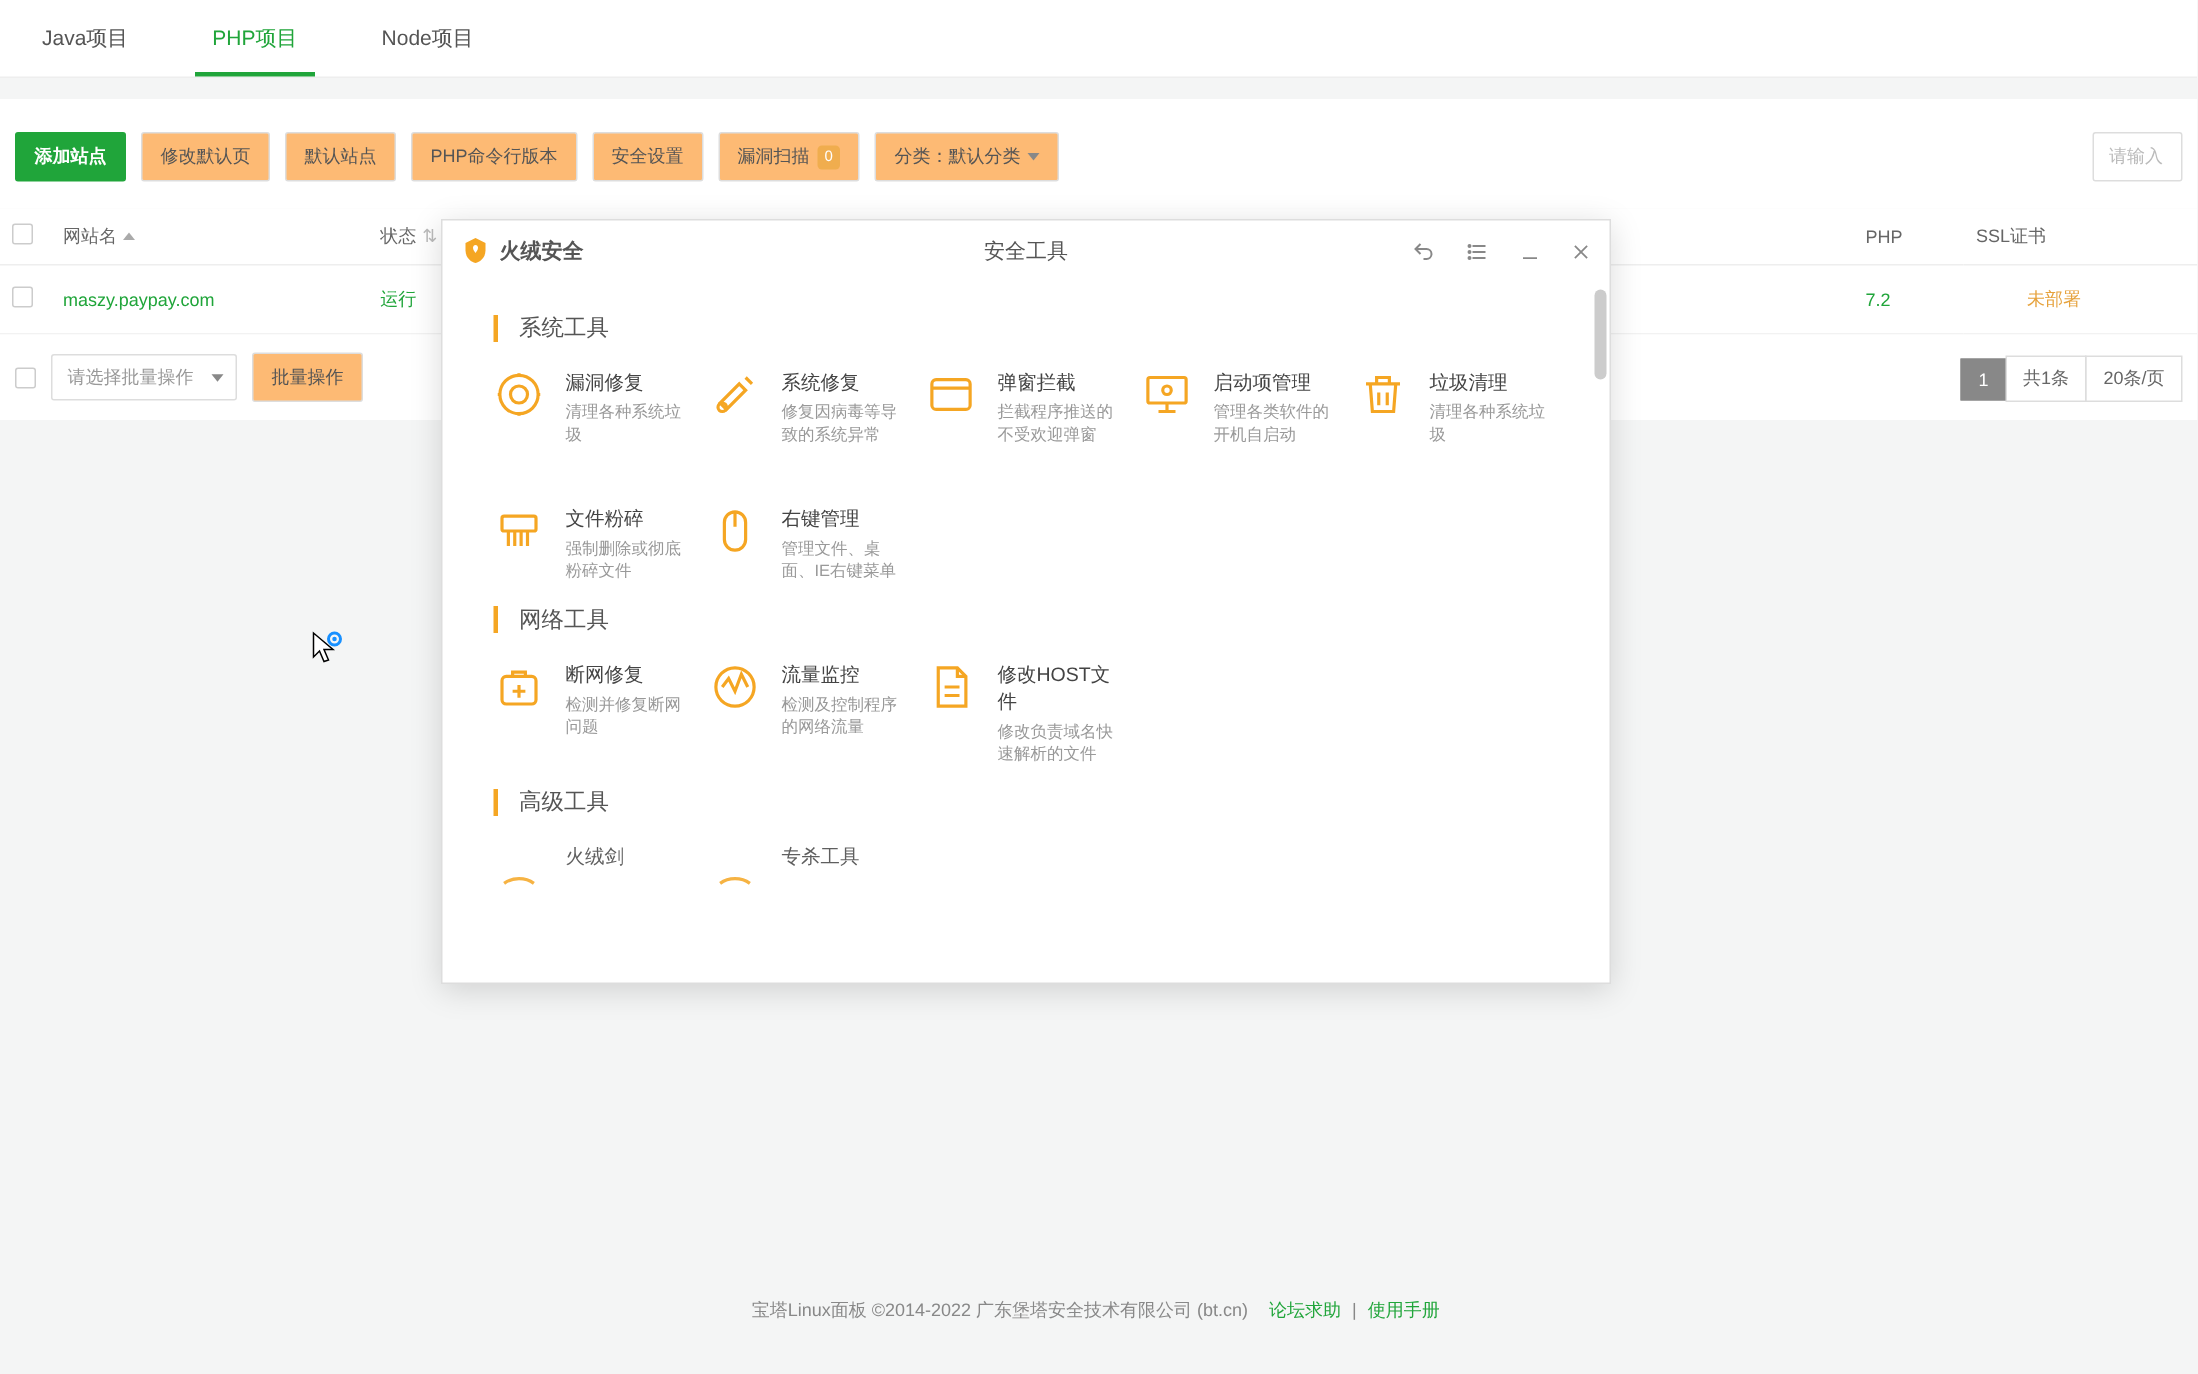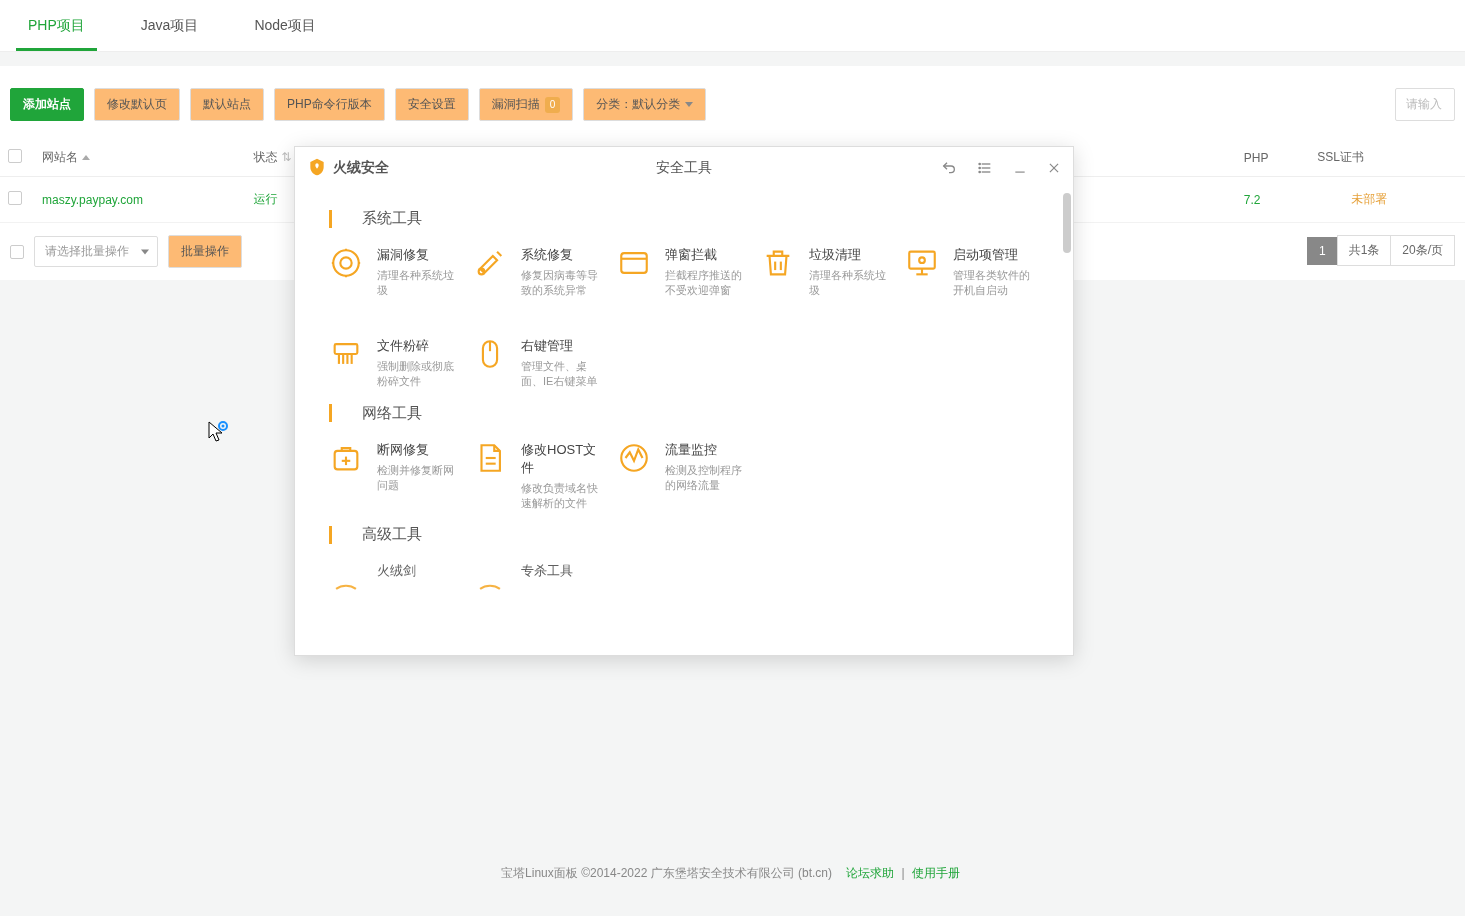--- a/index.html
+++ b/index.html
@@ -128,21 +128,21 @@
     border-radius: 2px;
     display: inline-block;
   }
   .link-green { color: #20a53a; }
   .text-warn { color: #e6a23c; margin-left: 34px; }
 
   
   .below-row {
     display:flex;
     justify-content: space-between;
-    align-items:flex-start;
+    align-items:flex-end;
     padding: 12px 10px;
     background:#fff;
   }
   .below-left { display:flex; align-items:center; gap:10px; }
   .sel {
     border:1px solid #ddd;
     padding:6px 28px 6px 10px;
     color:#999;
     font-size:12px;
     position:relative;
@@ -198,21 +198,21 @@
     flex:1;
     overflow:hidden;
     padding:6px 34px 0 34px;
     position:relative;
   }
   .vscrollbar {
     position:absolute; right:2px; top:4px; width:8px; height:60px;
     background:#ccc; border-radius:4px;
   }
   .section-head {
-    display:flex; align-items:center; gap:30px;
+    display:flex; align-items:center; gap:14px;
     font-size:15px; color:#555; margin:14px 0 18px 0;
   }
   .section-head .bar { width:3px; height:18px; background:#f5a623; }
   .tool-grid {
     display:grid;
     grid-template-columns: repeat(5, 1fr);
     column-gap:10px;
     row-gap:38px;
     margin-bottom:8px;
   }
@@ -234,22 +234,22 @@
     position:absolute; left:205px; top:420px;
     pointer-events:none;
   }
   .cursor svg { width:24px; height:24px; }
 
 </style>
 </head>
 <body>
 
 <div class="tabs">
+  <div class="tab">Java项目</div>
   <div class="tab active">PHP项目</div>
-  <div class="tab">Java项目</div>
   <div class="tab">Node项目</div>
 </div>
 
 <div class="toolbar">
   <button class="btn primary">添加站点</button>
   <button class="btn">修改默认页</button>
   <button class="btn">默认站点</button>
   <button class="btn">PHP命令行版本</button>
   <button class="btn">安全设置</button>
   <button class="btn">
@@ -402,39 +402,39 @@
               <rect x="3" y="5" width="18" height="14" rx="2"></rect>
               <line x1="3" y1="9" x2="21" y2="9"></line>
             </svg></span>
         <div class="txt">
             <div class="t1">弹窗拦截</div>
             <div class="t2">拦截程序推送的不受欢迎弹窗</div>
           </div>
       </div>
       <div class="tool">
         <span class="ico"><svg viewBox="0 0 24 24">
-              <path d="M4 7h16M9 7V4h6v3M6 7l1 13h10l1-13"></path>
-              <line x1="10" y1="11" x2="10" y2="17"></line>
-              <line x1="14" y1="11" x2="14" y2="17"></line>
-            </svg></span>
-        <div class="txt">
-            <div class="t1">垃圾清理</div>
-            <div class="t2">清理各种系统垃圾</div>
-          </div>
-      </div>
-      <div class="tool">
-        <span class="ico"><svg viewBox="0 0 24 24">
               <rect x="3" y="4" width="18" height="12" rx="1"></rect>
               <line x1="8" y1="20" x2="16" y2="20"></line>
               <line x1="12" y1="16" x2="12" y2="20"></line>
               <circle cx="12" cy="10" r="2"></circle>
             </svg></span>
         <div class="txt">
             <div class="t1">启动项管理</div>
             <div class="t2">管理各类软件的开机自启动</div>
+          </div>
+      </div>
+      <div class="tool">
+        <span class="ico"><svg viewBox="0 0 24 24">
+              <path d="M4 7h16M9 7V4h6v3M6 7l1 13h10l1-13"></path>
+              <line x1="10" y1="11" x2="10" y2="17"></line>
+              <line x1="14" y1="11" x2="14" y2="17"></line>
+            </svg></span>
+        <div class="txt">
+            <div class="t1">垃圾清理</div>
+            <div class="t2">清理各种系统垃圾</div>
           </div>
       </div>
       <div class="tool">
         <span class="ico"><svg viewBox="0 0 24 24">
               <rect x="4" y="5" width="16" height="7" rx="1"></rect>
               <line x1="7" y1="12" x2="7" y2="19"></line>
               <line x1="10" y1="12" x2="10" y2="19"></line>
               <line x1="13" y1="12" x2="13" y2="19"></line>
               <line x1="16" y1="12" x2="16" y2="19"></line>
             </svg></span>
@@ -467,38 +467,38 @@
               <line x1="12" y1="11" x2="12" y2="17"></line>
               <line x1="9" y1="14" x2="15" y2="14"></line>
             </svg></span>
         <div class="txt">
             <div class="t1">断网修复</div>
             <div class="t2">检测并修复断网问题</div>
           </div>
       </div>
       <div class="tool">
         <span class="ico"><svg viewBox="0 0 24 24">
+              <circle cx="12" cy="12" r="9"></circle>
+              <path d="M6 12l3-4 3 6 3-8 3 6"></path>
+            </svg></span>
+        <div class="txt">
+            <div class="t1">流量监控</div>
+            <div class="t2">检测及控制程序的网络流量</div>
+          </div>
+      </div>
+      <div class="tool">
+        <span class="ico"><svg viewBox="0 0 24 24">
               <path d="M6 3h9l4 4v14H6z"></path>
               <path d="M15 3v4h4"></path>
               <line x1="9" y1="12" x2="16" y2="12"></line>
               <line x1="9" y1="16" x2="16" y2="16"></line>
             </svg></span>
         <div class="txt">
             <div class="t1">修改HOST文件</div>
             <div class="t2">修改负责域名快速解析的文件</div>
-          </div>
-      </div>
-      <div class="tool">
-        <span class="ico"><svg viewBox="0 0 24 24">
-              <circle cx="12" cy="12" r="9"></circle>
-              <path d="M6 12l3-4 3 6 3-8 3 6"></path>
-            </svg></span>
-        <div class="txt">
-            <div class="t1">流量监控</div>
-            <div class="t2">检测及控制程序的网络流量</div>
           </div>
       </div>
     </div>
 
     <div class="section-head">
       <span class="bar"></span>
         <span>高级工具</span>
     </div>
     <div class="tool-grid" style="opacity:.85;">
       <div class="tool">

